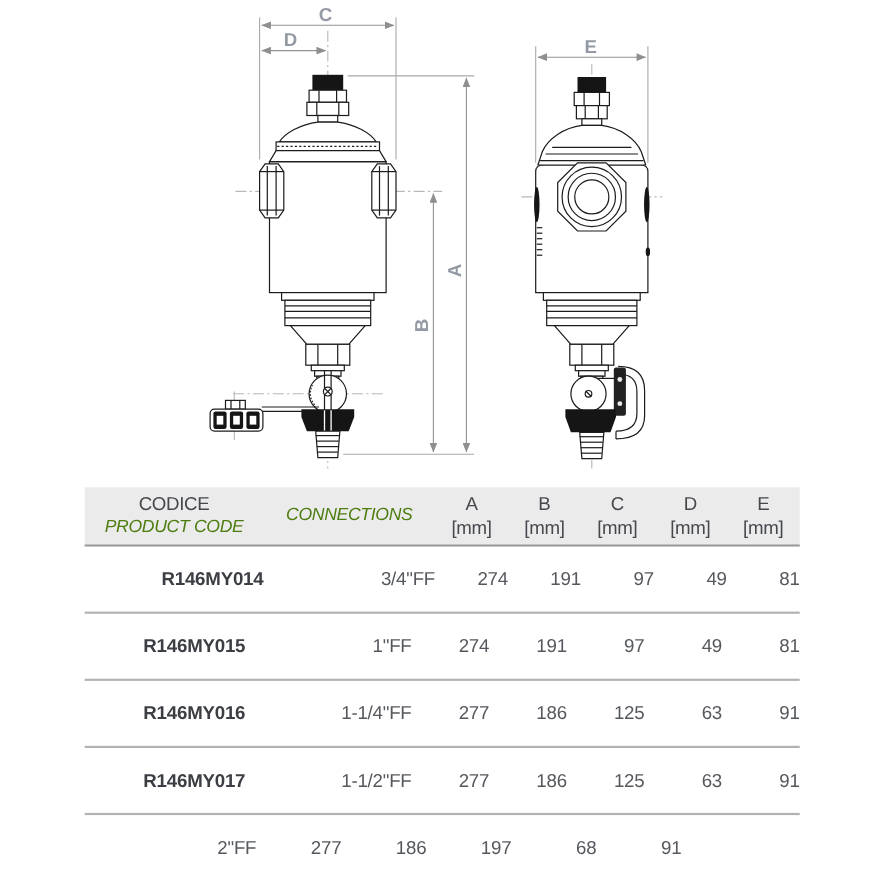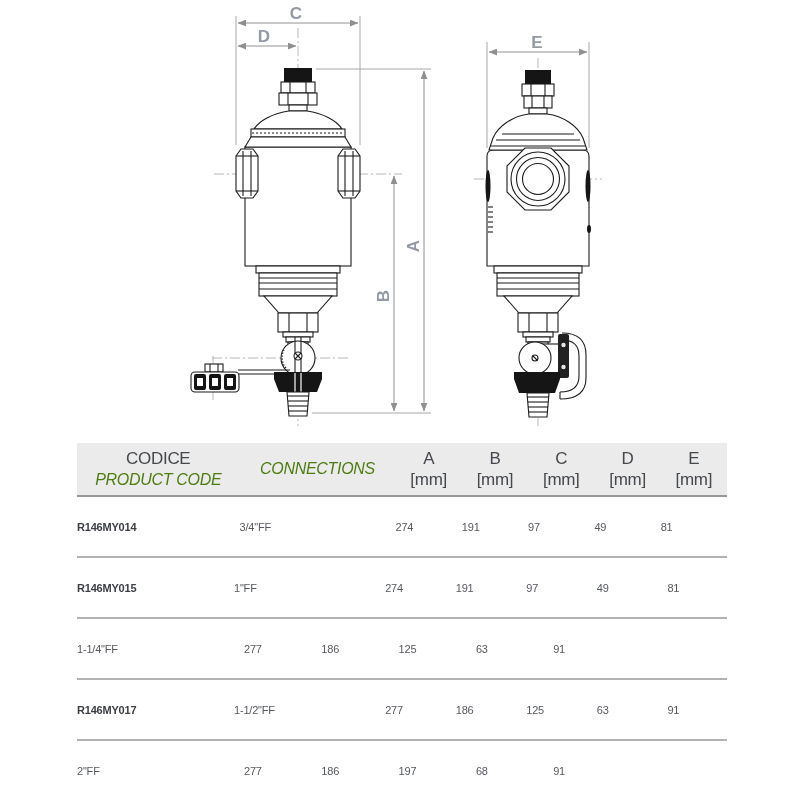--- a/index.html
+++ b/index.html
@@ -6,21 +6,21 @@
   body{width:800px;height:800px;position:relative;font-family:"Liberation Sans",sans-serif;overflow:hidden;}
   .drawing{position:absolute;top:0;left:0;width:800px;height:440px;}
   
   .spec-table{position:absolute;top:443px;left:77px;width:650px;}
   .thead{display:flex;background:#ebebeb;height:52px;align-items:center;border-bottom:2px solid #98989b;}
   .th{display:flex;flex-direction:column;justify-content:center;text-align:center;line-height:1.25;}
   .t1{font-size:17px;color:#45484d;letter-spacing:-0.3px;}
   .t2{font-size:16px;font-style:italic;color:#4d7c0f;letter-spacing:-0.3px;}
   .trow{display:flex;height:59px;align-items:center;background:#ffffff;}
   .trow + .trow{border-top:2px solid #b2b2b5;gap:11px;}
-  .td{text-align:left;font-size:11px;color:#55585d;letter-spacing:-0.2px;}
+  .td{text-align:right;font-size:17px;color:#55585d;letter-spacing:-0.2px;}
   .td.code{font-weight:700;color:#3b3e43;}
   .col-code{width:25%;}
   .col-conn{width:24%;}
   .col-mm{width:10.2%;}
   
   .ln{stroke:#1c1c1c;stroke-width:1.1;fill:none;}
   .fw{fill:#ffffff;stroke:#1c1c1c;stroke-width:1.1;}
   .blk{fill:#151515;stroke:none;}
   .dim{stroke:#929292;stroke-width:1;fill:none;}
   .ext{stroke:#a8a8a8;stroke-width:1;fill:none;}
@@ -263,20 +263,21 @@
     <div class="td code col-code">R146MY015</div>
     <div class="td col-conn">1"FF</div>
     <div class="td col-mm">274</div>
     <div class="td col-mm">191</div>
     <div class="td col-mm">97</div>
     <div class="td col-mm">49</div>
     <div class="td col-mm">81</div>
   </div>
 
   <div class="trow">
+    <div class="td code col-code">R146MY016</div>
     <div class="td col-conn">1-1/4"FF</div>
     <div class="td col-mm">277</div>
     <div class="td col-mm">186</div>
     <div class="td col-mm">125</div>
     <div class="td col-mm">63</div>
     <div class="td col-mm">91</div>
   </div>
 
   <div class="trow">
     <div class="td code col-code">R146MY017</div>

